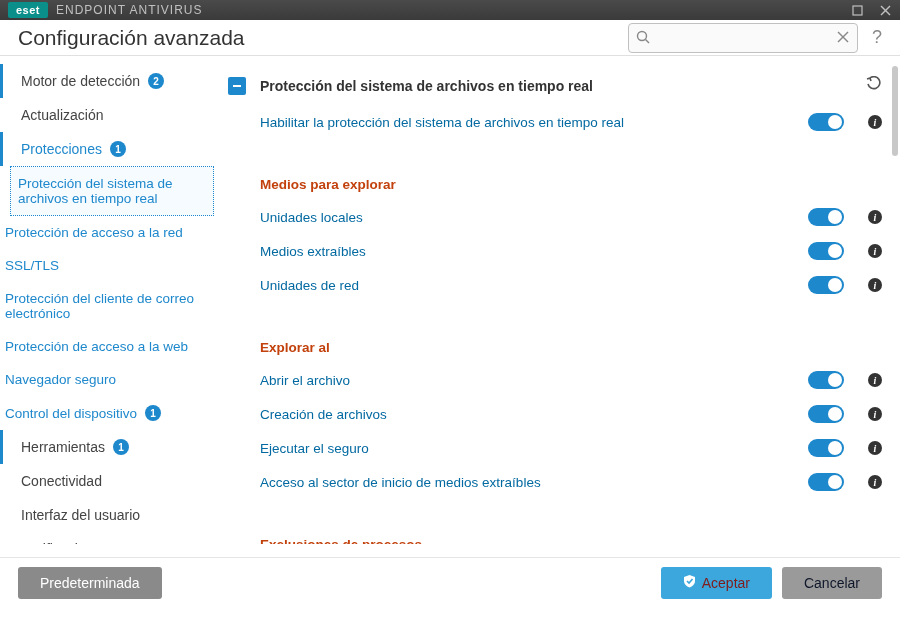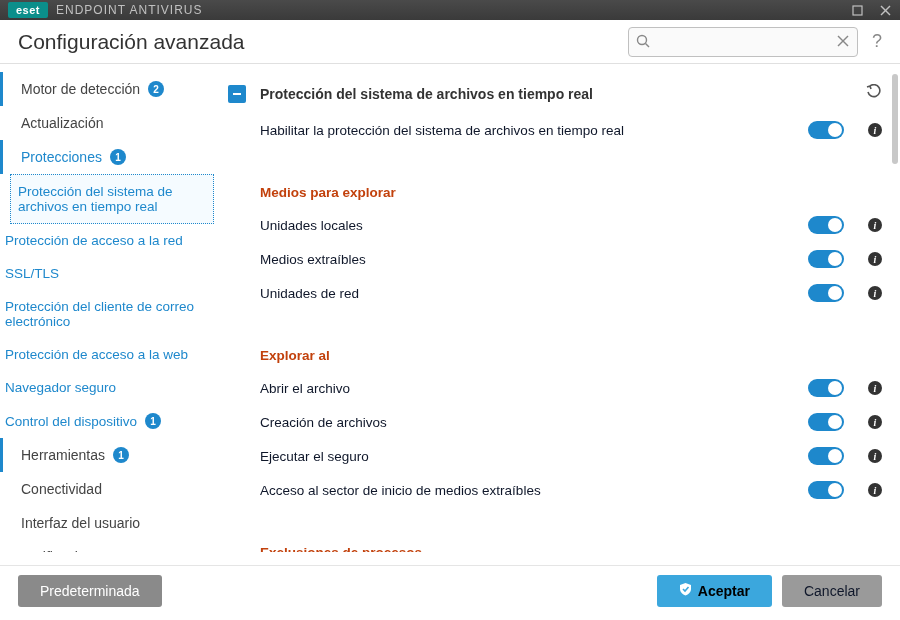--- a/index.html
+++ b/index.html
@@ -5,21 +5,21 @@
   * { box-sizing: border-box; margin: 0; padding: 0; }
   body { font-family: "Segoe UI", Arial, sans-serif; font-size: 13px; color: #333; background: #fff; width: 900px; height: 620px; overflow: hidden; }
   
   .titlebar { height: 20px; background: linear-gradient(180deg, #4a4a4a 0%, #3a3a3a 100%); display: flex; align-items: center; padding: 0 8px; color: #c0c0c0; }
   .titlebar .logo { background: #0b8f8b; color: #fff; font-weight: bold; font-size: 11px; padding: 2px 8px; border-radius: 2px; margin-right: 8px; letter-spacing: 0.5px; }
   .titlebar .product { font-size: 12px; letter-spacing: 1px; }
   .titlebar .win-ctrls { margin-left: auto; display: flex; gap: 14px; }
   .titlebar .win-ctrls span { width: 14px; height: 14px; display: inline-flex; align-items: center; justify-content: center; cursor: pointer; }
   .titlebar svg { stroke: #c0c0c0; }
   
-  .header { height: 44px; display: flex; align-items: center; padding: 0 18px; border-bottom: 1px solid #e0e0e0; }
+  .header { height: 36px; display: flex; align-items: center; padding: 0 18px; border-bottom: 1px solid #e0e0e0; }
   .header h1 { font-size: 21px; font-weight: 400; color: #333; }
   .search-wrap { margin-left: auto; position: relative; }
   .search { width: 230px; height: 30px; border: 1px solid #c0c0c0; border-radius: 4px; padding: 0 26px 0 28px; font-size: 13px; background: #fafafa; }
   .search-wrap .s-icon { position: absolute; left: 8px; top: 7px; }
   .search-wrap .c-icon { position: absolute; right: 8px; top: 7px; cursor: pointer; }
   .help-icon { margin-left: 14px; font-size: 18px; color: #888; cursor: pointer; }
   
   .body { display: flex; height: 488px; }
   
   .sidebar { width: 218px; padding: 8px 0 8px 0; overflow-y: auto; }
@@ -33,32 +33,32 @@
   
   .content { flex: 1; padding: 10px 18px 10px 10px; overflow-y: auto; position: relative; }
   .scrollbar-hint { position: absolute; right: 2px; top: 10px; width: 6px; height: 90px; background: #c8c8c8; border-radius: 3px; }
   
   .section-header { display: flex; align-items: center; padding: 10px 0; }
   .collapse-btn { width: 18px; height: 18px; background: #1e88cc; color: #fff; display: flex; align-items: center; justify-content: center; border-radius: 2px; margin-right: 14px; cursor: pointer; }
   .section-header .title { font-weight: 600; font-size: 14px; flex: 1; }
   .undo-icon { cursor: pointer; color: #555; }
   
   .row { display: flex; align-items: center; padding: 8px 0 8px 32px; }
-  .row .label { flex: 1; font-size: 13.5px; color: #0f172a; }
+  .row .label { flex: 1; font-size: 13.5px; color: #0369a1; }
   .row.heading .label { font-weight: 600; color: #c2410c; }
   .info-icon { width: 14px; height: 14px; background: #333; color: #fff; border-radius: 50%; display: inline-flex; align-items: center; justify-content: center; font-size: 10px; font-weight: bold; font-family: Georgia, serif; font-style: italic; margin-left: 24px; cursor: pointer; }
   
   .toggle { width: 36px; height: 18px; background: #1e88cc; border-radius: 9px; position: relative; cursor: pointer; }
   .toggle::after { content: ''; position: absolute; width: 14px; height: 14px; background: #fff; border-radius: 50%; top: 2px; right: 2px; }
   .spacer-lg { height: 30px; }
   
   .footer { height: 50px; border-top: 1px solid #e5e5e5; display: flex; align-items: center; padding: 0 18px; gap: 10px; margin-top: 13px; }
   .btn { height: 32px; padding: 0 22px; border: none; border-radius: 3px; font-size: 14px; cursor: pointer; display: inline-flex; align-items: center; gap: 6px; }
   .btn-default { background: #8a8a8a; color: #fff; }
-  .btn-primary { background: #3ba7dd; color: #000000; font-weight: bold; }
+  .btn-primary { background: #3ba7dd; color: #7f1d1d; }
   .btn-cancel { background: #9a9a9a; color: #0f172a; }
   .footer .spacer-flex { flex: 1; }
 </style>
 </head>
 <body>
 
 <div class="titlebar">
   <span class="logo">eset</span>
   <span class="product">ENDPOINT ANTIVIRUS</span>
   <div class="win-ctrls">

